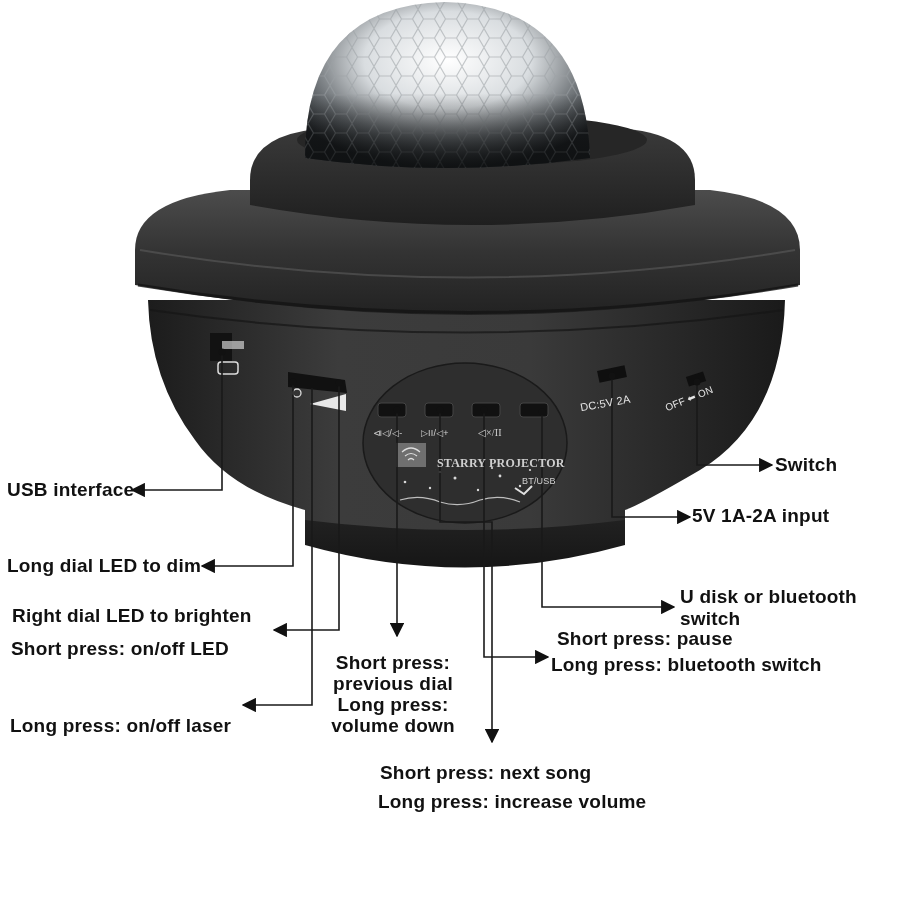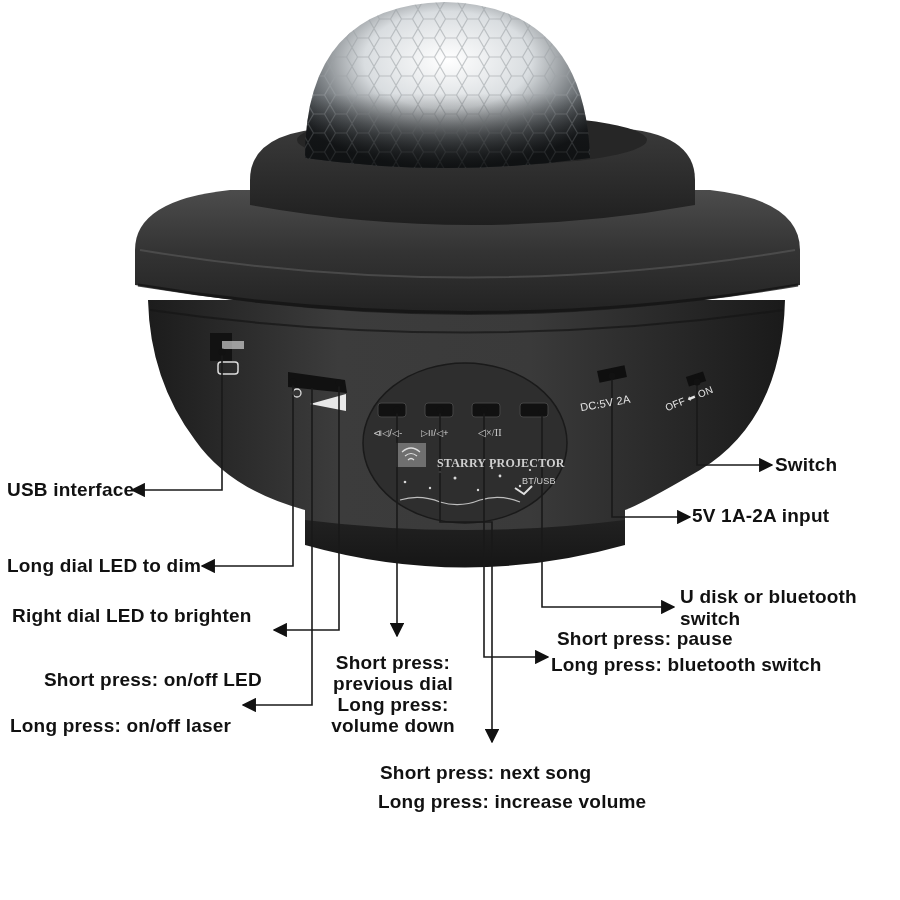--- a/index.html
+++ b/index.html
@@ -140,21 +140,21 @@
   <div class="lbl" style="left:421px;top:422px;font-size:9px;color:#d0d0d0;font-weight:normal;">▷II/◁+</div>
   <div class="lbl" style="left:478px;top:422px;font-size:10px;color:#d0d0d0;font-weight:normal;font-family:Liberation Serif, serif;">◁×/II</div>
   <div class="lbl" style="left:522px;top:422px;font-size:9px;color:#d0d0d0;font-weight:normal;margin-top:48px;">BT/USB</div>
   <div class="lbl" style="left:437px;top:452px;font-size:12px;color:#cfcfcf;font-family:'Liberation Serif',serif;">STARRY PROJECTOR</div>
   <div class="lbl" style="left:580px;top:392px;font-size:11px;color:#e6e6e6;font-weight:normal;transform:rotate(-10deg);">DC:5V 2A</div>
   <div class="lbl" style="left:664px;top:388px;font-size:10px;color:#e6e6e6;font-weight:normal;transform:rotate(-22deg);">OFF ⬅ ON</div>
 
   <div class="lbl" style="left:7px;top:479px;">USB interface</div>
   <div class="lbl" style="left:7px;top:555px;">Long dial LED to dim</div>
   <div class="lbl" style="left:12px;top:605px;">Right dial LED to brighten</div>
-  <div class="lbl" style="left:11px;top:669px;margin-left:33px;">Short press: on/off LED</div>
+  <div class="lbl" style="left:11px;top:638px;">Short press: on/off LED</div>
   <div class="lbl" style="left:10px;top:715px;">Long press: on/off laser</div>
 
   <div class="lbl c" style="left:314px;top:652px;width:158px;line-height:21px;">
     <div>Short press:</div>
     <div>previous dial</div>
     <div>Long press:</div>
     <div>volume down</div>
   </div>
 
   <div class="lbl" style="left:380px;top:762px;">Short press: next song</div>

